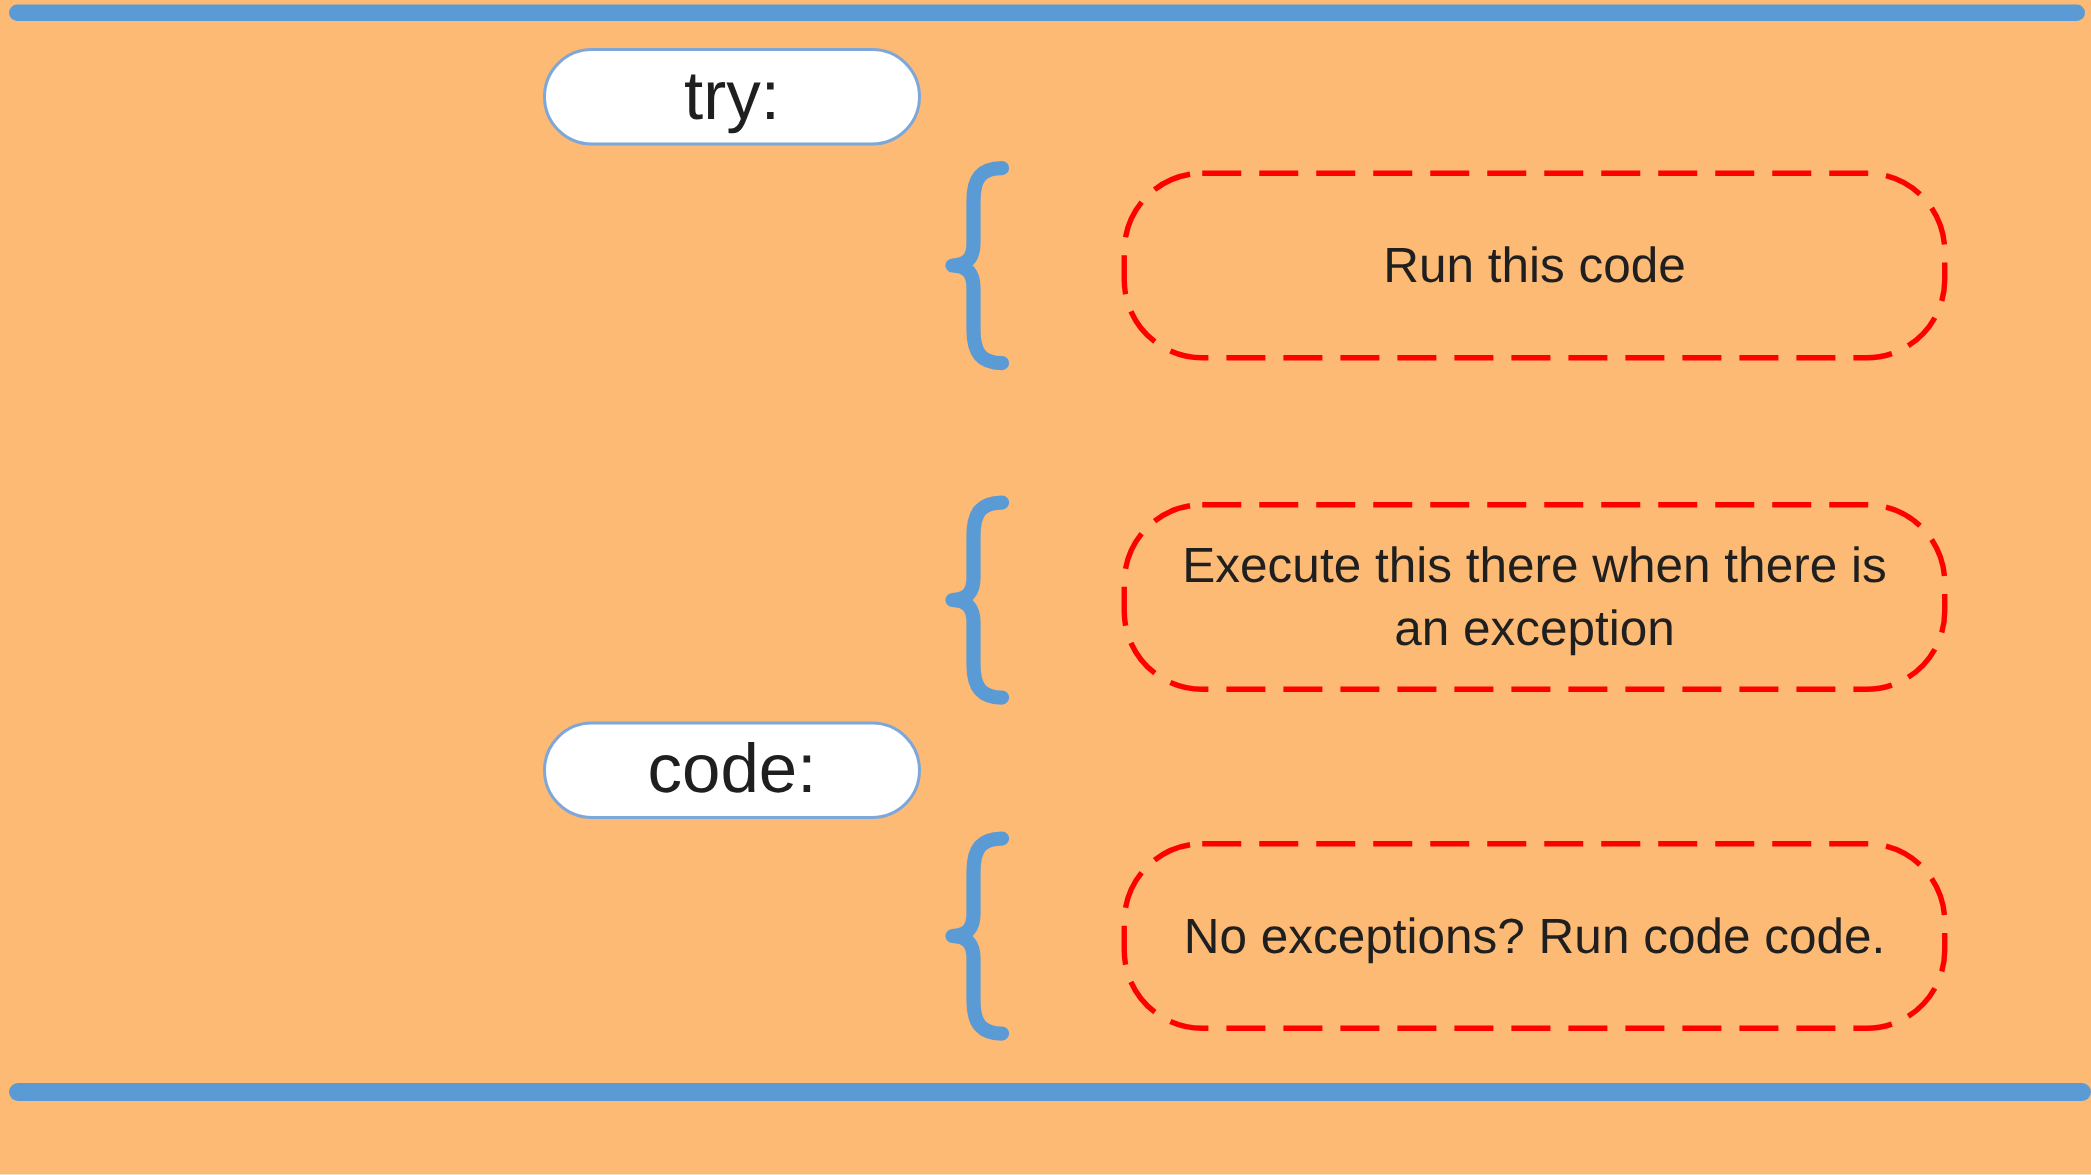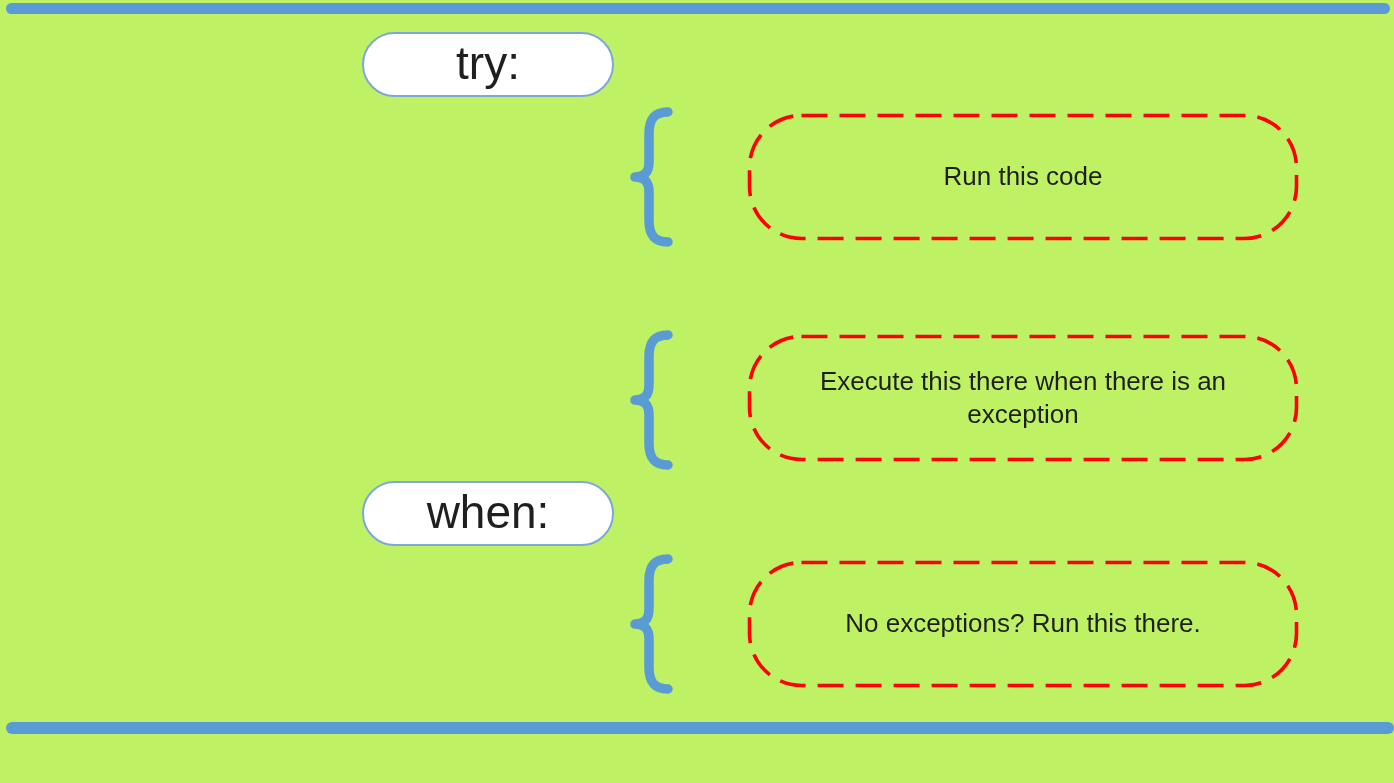--- a/index.html
+++ b/index.html
@@ -8,21 +8,21 @@
     --pill-border:#7DA7D9;
     --dash-red:#FF0000;
     --text:#1F1F1F;
   }
   *{box-sizing:border-box;margin:0;padding:0;}
   html,body{background:#ffffff;}
   body{font-family:"Liberation Sans", sans-serif;color:var(--text);}
   .canvas{
     position:relative;
     width:1394px;height:783px;
-    background:#bef264;
+    background:#fdba74;
     overflow:hidden;
   }
   .hbar{
     position:absolute;
     background:var(--bar-blue);
     border-radius:6px;
   }
   .hbar.top{left:6px;top:3px;width:1384px;height:11px;}
   .hbar.bottom{left:6px;top:722px;width:1388px;height:12px;}
   .pill{
@@ -58,21 +58,21 @@
   .codebox.r1{top:113px;}
   .codebox.r2{top:334px;}
   .codebox.r3{top:560px;}
   .codebox svg.frame{
     position:absolute;inset:0;width:100%;height:100%;
   }
   .codebox .label{
     position:absolute;inset:0;
     display:flex;align-items:center;justify-content:center;
     text-align:center;
-    font-size:26px;
+    font-size:33px;
     line-height:1.27;
     color:var(--text);
     padding:0 26px;
   }
   .codebox .label span{display:inline-block;max-width:500px;}
 </style>
 </head>
 <body>
 
 <div class="canvas">
@@ -104,31 +104,31 @@
   <div class="codebox r2">
     <svg class="frame" viewBox="0 0 552 128" preserveAspectRatio="none">
       <rect x="2.5" y="2.5" width="547" height="123" rx="52" ry="52" fill="none" stroke="#FF0000" stroke-width="3.6" stroke-dasharray="26 12"></rect>
     </svg>
     <div class="label">
       <span>Execute this there when there is an exception</span>
     </div>
   </div>
 
   <div class="pill r3">
-    <span>when:</span>
+    <span>code:</span>
   </div>
   <div class="brace r3">
     <svg viewBox="0 0 50 142" fill="none">
       <path d="M41 6 C27 6 22 13 22 28 L22 56 C22 66 18 70.5 8 71 C18 71.5 22 76 22 86 L22 114 C22 129 27 136 41 136" stroke="#5B9BD5" stroke-width="9.5" stroke-linecap="round" stroke-linejoin="round"></path>
     </svg>
   </div>
   <div class="codebox r3">
     <svg class="frame" viewBox="0 0 552 128" preserveAspectRatio="none">
       <rect x="2.5" y="2.5" width="547" height="123" rx="52" ry="52" fill="none" stroke="#FF0000" stroke-width="3.6" stroke-dasharray="26 12"></rect>
     </svg>
     <div class="label">
-      <span>No exceptions? Run this there.</span>
+      <span>No exceptions? Run code code.</span>
     </div>
   </div>
 
   <div class="hbar bottom"></div>
 
 </div>
 
 </body></html>

